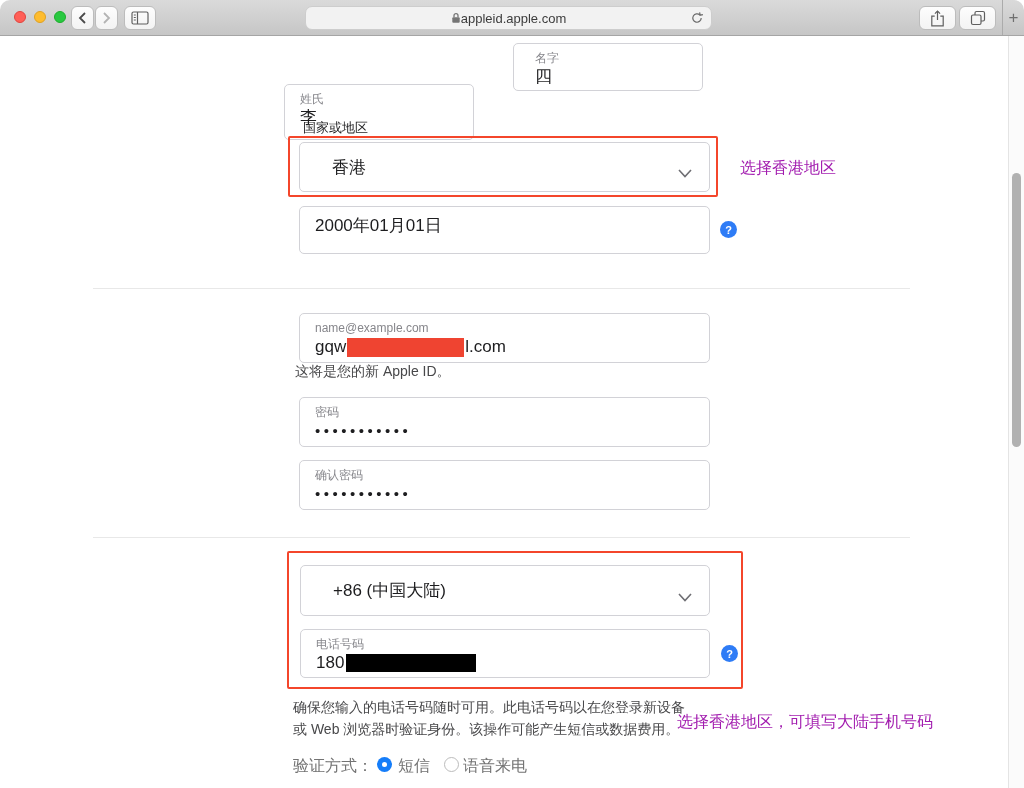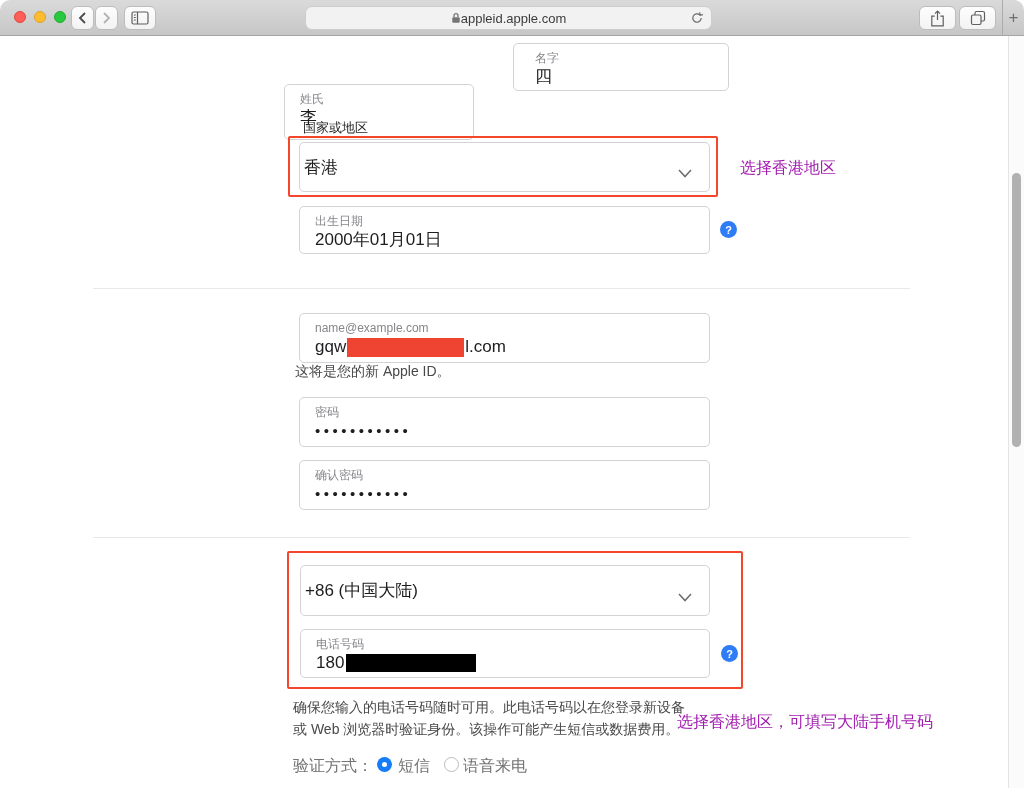--- a/index.html
+++ b/index.html
@@ -26,21 +26,21 @@
   
   .scroll-track{position:absolute;right:0;top:36px;width:16px;bottom:0;background:#fbfbfb;
     border-left:1px solid #e4e4e4;box-sizing:border-box;}
   .scroll-thumb{position:absolute;left:1012px;top:173px;width:9px;height:274px;background:#b1b1b1;border-radius:5px;}
   
   .field{position:absolute;box-sizing:border-box;background:#fff;border:1px solid #d2d2d7;
     border-radius:5px;padding:7px 15px 0 15px;overflow:hidden;}
   .flabel{font-size:12px;color:#86868b;line-height:14px;}
   .fvalue{font-size:17px;color:#1d1d1f;line-height:22px;margin-top:1px;display:flex;align-items:center;}
   .select{position:absolute;box-sizing:border-box;background:#fff;border:1px solid #d2d2d7;
-    border-radius:5px;display:flex;align-items:center;padding-left:4px;font-size:17px;color:#1d1d1f;}
+    border-radius:5px;display:flex;align-items:center;padding-left:32px;font-size:17px;color:#1d1d1f;}
   .chev{position:absolute;right:17px;top:50%;margin-top:-4px;}
   .redbox{position:absolute;border:2px solid #f4462b;box-sizing:border-box;border-radius:2px;pointer-events:none;}
   .tip{position:absolute;font-size:16px;color:#a21caf;white-space:nowrap;}
   .divider{position:absolute;left:93px;width:817px;height:1px;background:#e8e8e8;}
   .help{position:absolute;width:17px;height:17px;border-radius:50%;background:#2e7cf6;color:#fff;
     font-size:11px;font-weight:bold;display:flex;align-items:center;justify-content:center;}
   .note{position:absolute;font-size:14px;color:#48484a;line-height:22px;}
   .dots{font-size:15px;letter-spacing:3.5px;color:#1d1d1f;}
   .redact-red{display:inline-block;width:117px;height:19px;background:#ef4431;margin:0 1px;}
   .redact-black{display:inline-block;width:130px;height:18px;background:#000;margin-left:2px;}
@@ -109,39 +109,38 @@
     </div>
     <div class="plus-strip">
       <span>+</span>
     </div>
   </div>
 
   <div class="field" style="left:284px;top:43px;width:190px;height:56px;margin-top:41px;">
     <div class="flabel">姓氏</div>
     <div class="fvalue">李</div>
   </div>
-  <div class="field" style="left:513px;top:43px;width:216px;height:48px;padding-left:21px;">
+  <div class="field" style="left:513px;top:43px;width:190px;height:48px;padding-left:21px;">
     <div class="flabel">名字</div>
     <div class="fvalue">四</div>
   </div>
 
   <div style="position:absolute;left:295px;top:119px;font-size:13px;color:#1d1d1f;margin-left:8px;">国家或地区</div>
   <div class="select" style="left:299px;top:142px;width:411px;height:50px;">
     <span>香港</span>
     <span class="chev">
       <svg width="14" height="9" viewBox="0 0 14 9">
           <polyline points="1,1 7,7.5 13,1" fill="none" stroke="#6e6e73" stroke-width="1.6"></polyline>
         </svg>
     </span>
   </div>
   <div class="redbox" style="left:288px;top:136px;width:430px;height:61px;"></div>
   <div class="tip" style="left:740px;top:158px;">选择香港地区</div>
 
   <div class="field" style="left:299px;top:206px;width:411px;height:48px;">
-    <div class="flabel">出生日期</div>
     <div class="fvalue">2000年01月01日</div>
   </div>
   <div class="help" style="left:720px;top:221px;">
     <span>?</span>
   </div>
 
   <div class="divider" style="top:288px;"></div>
 
   <div class="field" style="left:299px;top:313px;width:411px;height:50px;">
     <div class="flabel">name@example.com</div>

